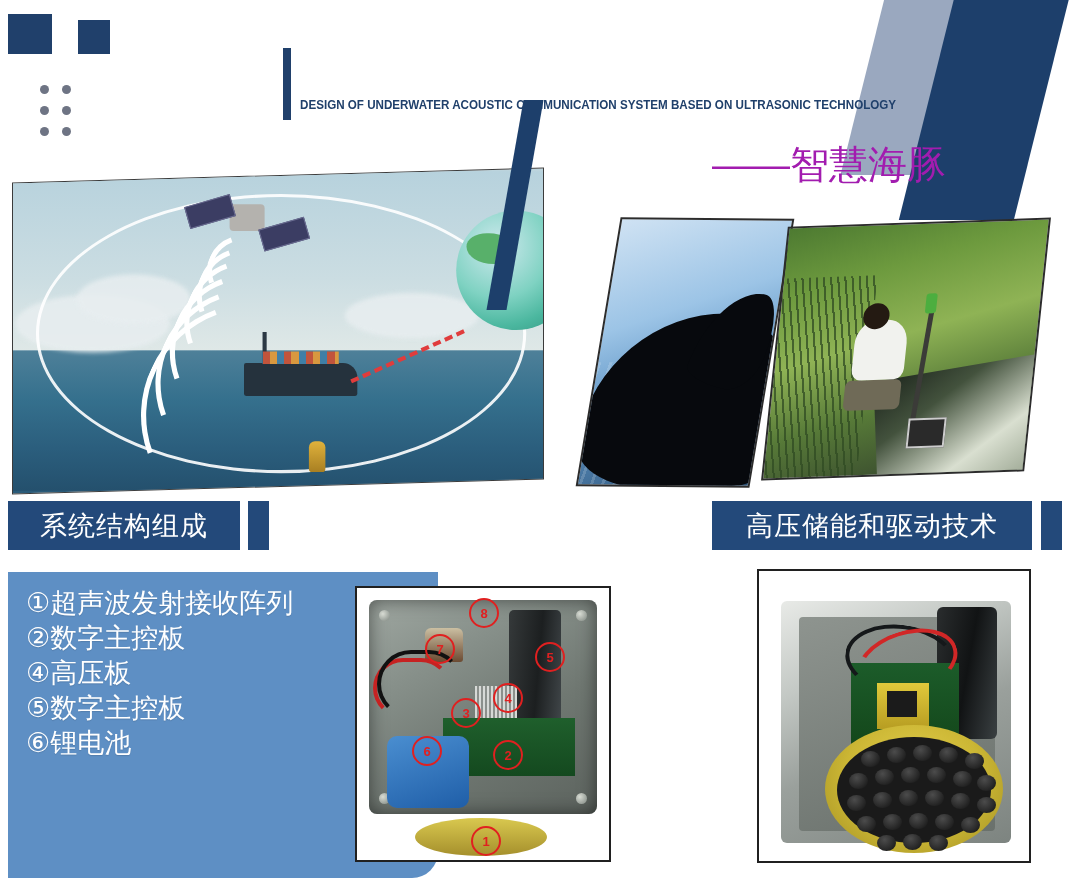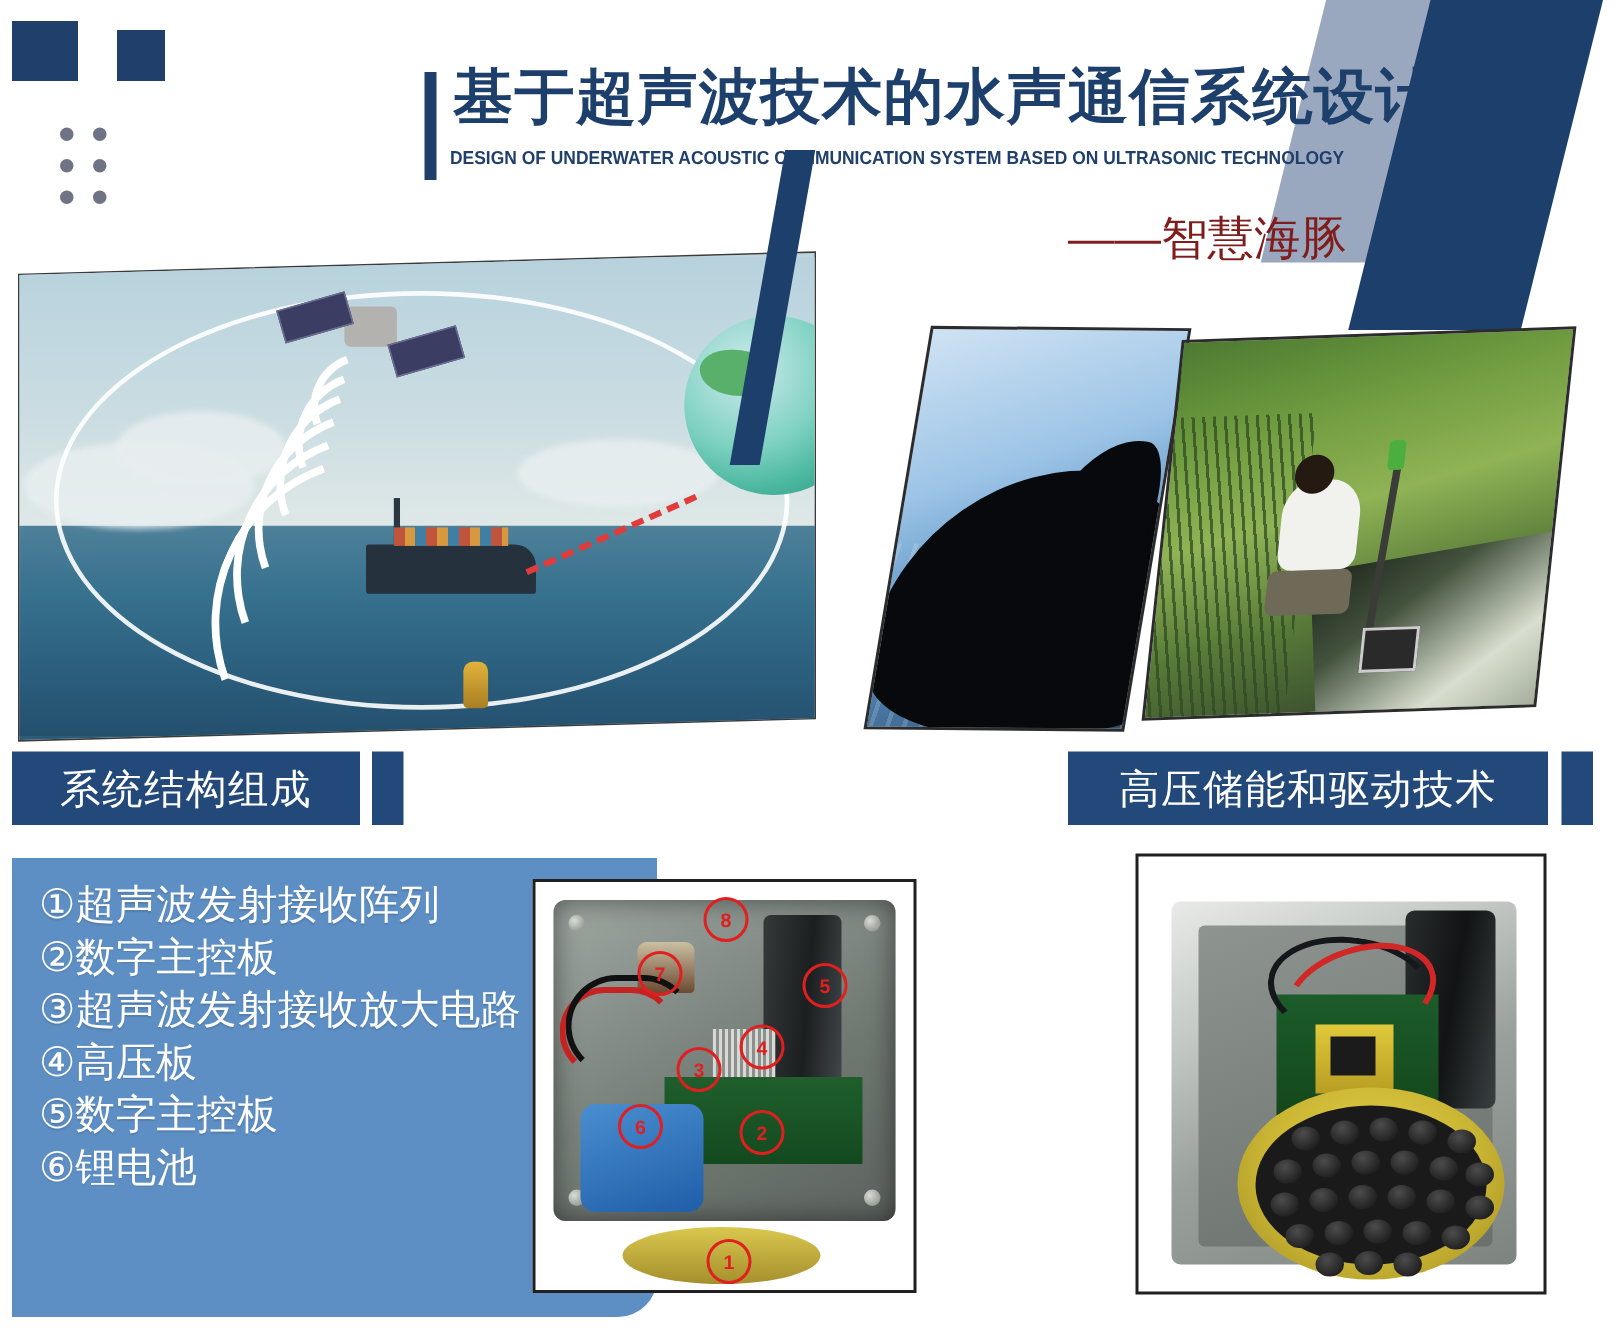--- a/index.html
+++ b/index.html
@@ -27,21 +27,21 @@
 
   
   .title-accent{position:absolute;left:283px;top:48px;width:8px;height:72px;background:#20406B;}
   .title-cn{position:absolute;left:302px;top:42px;
       font-size:40px;font-weight:bold;color:#1D3F6B;letter-spacing:1px;
       white-space:nowrap;line-height:1.15;}
   .title-en{position:absolute;left:300px;top:98px;
       font-size:12.5px;font-weight:bold;color:#20406B;
       white-space:nowrap;transform:scaleX(0.93);transform-origin:left center;}
   .subtitle{position:absolute;left:712px;top:138px;
-      font-size:31px;color:#7f1d1d;white-space:nowrap;}
+      font-size:39px;color:#a21caf;white-space:nowrap;}
 
   
   .hero{position:absolute;left:12px;top:175px;width:530px;height:310px;
       transform:skewY(-1.6deg);
       border:1px solid #3b3b3b;overflow:hidden;
       background:linear-gradient(#bcd4dd 0%,#cfe0e4 38%,#cfe2e6 48%,#6f9aae 56%,#3c6f8d 75%,#2a5b79 100%);}
   .hero-inner{position:absolute;inset:0;transform:skewY(1.6deg) scale(1.03);}
   .sky{position:absolute;left:0;top:0;right:0;height:56%;
       background:linear-gradient(#b7d2dd 0%,#cbdde2 60%,#dfe8e7 100%);}
   .sea{position:absolute;left:0;top:56%;right:0;bottom:0;
@@ -177,21 +177,20 @@
     <i style="left:0;top:21px"></i>
       <i style="left:22px;top:21px"></i>
     <i style="left:0;top:42px"></i>
       <i style="left:22px;top:42px"></i>
   </div>
 
   <div class="slant slant-light"></div>
   <div class="slant slant-dark"></div>
 
   <div class="title-accent"></div>
-  <div class="title-cn">基于超声波技术的水声通信系统设计</div>
   <div class="title-en">DESIGN OF UNDERWATER ACOUSTIC COMMUNICATION SYSTEM BASED ON ULTRASONIC TECHNOLOGY</div>
   <div class="subtitle">——智慧海豚</div>
 
   <div class="hero">
     <div class="hero-inner">
       <div class="sky"></div>
       <div class="sea"></div>
       <div class="cloud" style="left:10px;top:120px;width:150px;height:56px"></div>
       <div class="cloud" style="left:70px;top:100px;width:110px;height:48px"></div>
       <div class="cloud" style="left:330px;top:118px;width:130px;height:44px"></div>
@@ -238,21 +237,20 @@
 
   <div class="sec-head sec-right">
     <span>高压储能和驱动技术</span>
   </div>
   <div class="sec-right-bar"></div>
 
   <div class="list-panel"></div>
   <div class="list" id="component-list">
       <div class="list-item"><span>①</span><span>超声波发射接收阵列</span></div>
       <div class="list-item"><span>②</span><span>数字主控板</span></div>
-      <div class="list-item"><span>③</span><span>超声波发射接收放大电路</span></div>
       <div class="list-item"><span>④</span><span>高压板</span></div>
       <div class="list-item"><span>⑤</span><span>数字主控板</span></div>
       <div class="list-item"><span>⑥</span><span>锂电池</span></div>
     </div>
 
   <div class="ph-box ph-device">
     <div class="dev-case"></div>
     <div class="dev-screw" style="left:22px;top:22px"></div>
     <div class="dev-screw" style="right:22px;top:22px"></div>
     <div class="dev-screw" style="left:22px;bottom:56px"></div>

